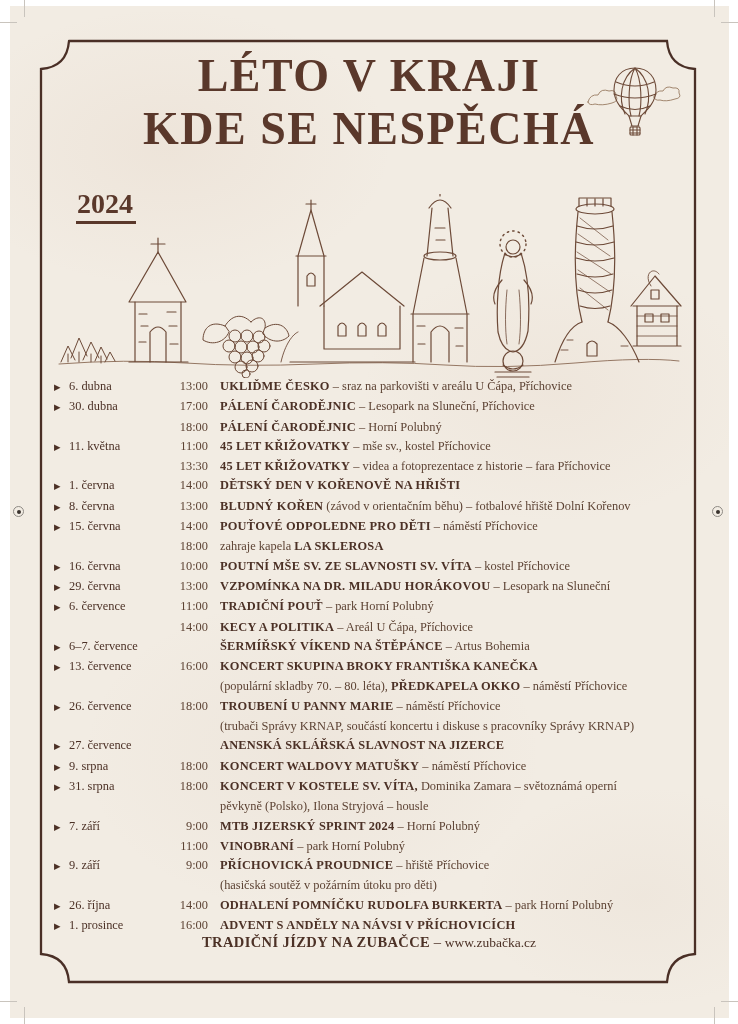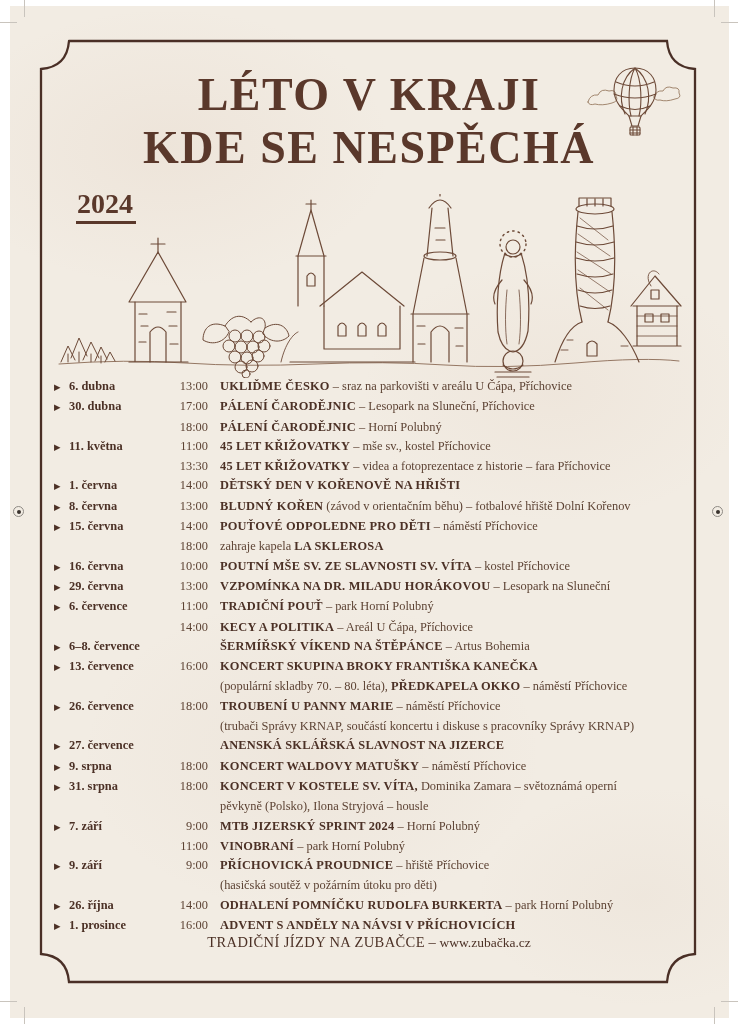--- a/index.html
+++ b/index.html
@@ -26,21 +26,21 @@
   .regmark{
     position:absolute;width:11px;height:11px;border:1px solid #8e8a84;border-radius:50%;
     box-sizing:border-box;
   }
   .regmark::after{
     content:"";position:absolute;left:2.5px;top:2.5px;width:4px;height:4px;
     border-radius:50%;background:#3a332e;
   }
   
   .title{
-    position:absolute;left:0;top:68px;width:100%;text-align:center;
+    position:absolute;left:0;top:49px;width:100%;text-align:center;
     color:var(--heading,#5a382b);font-weight:bold;font-size:46px;line-height:53px;
     letter-spacing:1.5px;
   }
   .year{
     position:absolute;left:76px;top:188px;
     color:var(--heading,#5a382b);font-weight:bold;font-size:28px;
     border-bottom:3px solid var(--heading,#5a382b);padding:0 3px 1px 1px;
   }
   
   .landmarks{left:55px;top:194px;width:628px;height:184px;}
@@ -50,30 +50,30 @@
     position:absolute;left:54px;top:377px;width:662px;
     color:var(--text,#5d4334);font-size:12.4px;
   }
   .row{
     display:grid;grid-template-columns:15px 94px 45px 1fr;
     line-height:19.3px;white-space:nowrap;align-items:baseline;
   }
   .marker{
     font-family:"DejaVu Sans",sans-serif;font-size:8.5px;color:var(--text-bold,#4c3126);
   }
-  .date{font-weight:bold;color:var(--text-bold,#4c3126);}
+  .date{font-weight:normal;color:var(--text-bold,#4c3126);}
   .time{text-align:right;}
   .text{padding-left:12px;}
   .text b{color:var(--text-bold,#4c3126);letter-spacing:.2px;}
   
   .footer{
     position:absolute;left:0;top:934px;width:100%;text-align:center;
     color:var(--text-bold,#4c3126);font-size:14.5px;
   }
-  .footer .f-title{font-weight:normal;letter-spacing:.4px;}
+  .footer .f-title{font-weight:bold;letter-spacing:.4px;}
   .footer .f-url{font-weight:normal;font-size:13.5px;}
 </style>
 </head>
 <body style="--paper: #f2ece3; --heading: #5a382b; --text: #5d4334; --text-bold: #4c3126;">
 
 <div class="paper"></div>
 
 <div class="crop v" style="left:24px;top:0;"></div>
 <div class="crop h" style="left:0;top:22px;"></div>
 <div class="crop v" style="left:714px;top:0;"></div>
@@ -275,21 +275,21 @@
       <span class="text"><b>TRADIČNÍ POUŤ</b><span> – park Horní Polubný</span></span>
     </div>
     <div class="row">
       <span class="marker"></span>
       <span class="date"></span>
       <span class="time">14:00</span>
       <span class="text"><b>KECY A POLITIKA</b><span> – Areál U Čápa, Příchovice</span></span>
     </div>
     <div class="row">
       <span class="marker">▶</span>
-      <span class="date">6–8. července</span>
+      <span class="date">6–7. července</span>
       <span class="time"></span>
       <span class="text"><b>ŠERMÍŘSKÝ VÍKEND NA ŠTĚPÁNCE</b><span> – Artus Bohemia</span></span>
     </div>
     <div class="row">
       <span class="marker">▶</span>
       <span class="date">13. července</span>
       <span class="time">16:00</span>
       <span class="text"><b>KONCERT SKUPINA BROKY FRANTIŠKA KANEČKA</b></span>
     </div>
     <div class="row">

